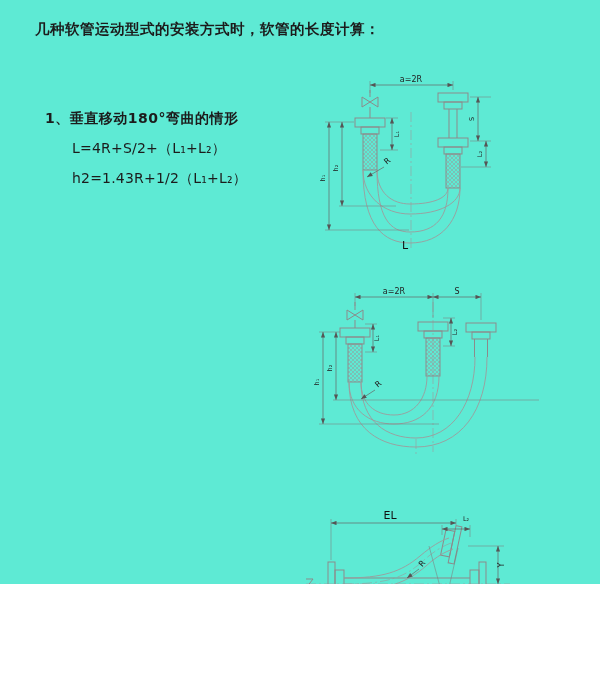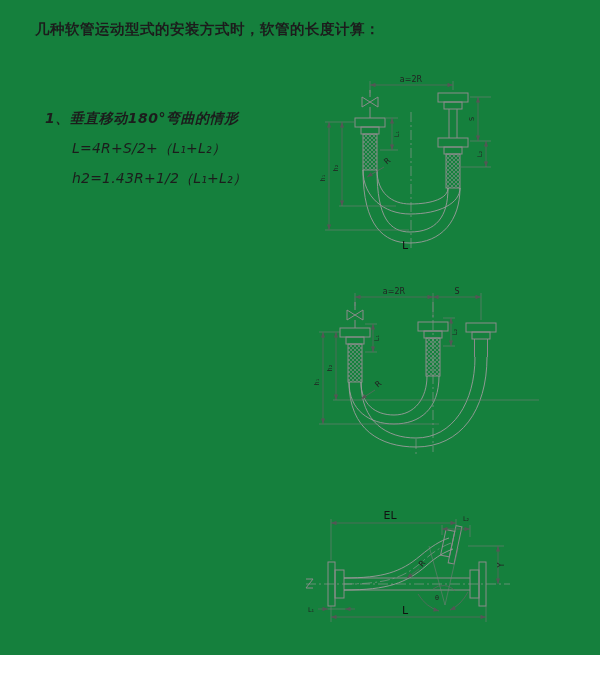--- a/index.html
+++ b/index.html
@@ -1,28 +1,28 @@
 <!DOCTYPE html>
 <html><head>
 <meta charset="utf-8">
 <style>
   html,body { margin:0; padding:0; background:#ffffff; }
   .page {
-    position:relative; width:600px; height:655px; background:#15803d;
+    position:relative; width:600px; height:584px; background:#5eead4;
     font-family:"DejaVu Sans","Liberation Sans",sans-serif; color:#1c1c1c; overflow:hidden;
   }
   .title {
     position:absolute; left:35px; top:20px;
     font-size:14.5px; font-weight:600; letter-spacing:0.5px;
   }
   .sec { position:absolute; left:45px; }
   .sec .row { height:30px; line-height:30px; white-space:nowrap; }
   .sec .h { font-size:14px; font-weight:600; letter-spacing:0.5px; }
   .sec .f { font-size:14px; margin-left:27px; letter-spacing:0.2px; }
-  #sec1 { top:103px;font-style:italic; } #sec2 { top:296px; } #sec3 { top:511px; }
+  #sec1 { top:103px; } #sec2 { top:296px; } #sec3 { top:511px; }
 
   svg.diag { position:absolute; }
   svg .draw  { fill:none; stroke:#8b8b8b; stroke-width:1; }
   svg .draw2 { fill:none; stroke:#9c9c9c; stroke-width:0.9; }
   svg .dim   { fill:none; stroke:#666666; stroke-width:0.7; }
   svg .ext   { fill:none; stroke:#7d7d7d; stroke-width:0.55; }
   svg .cl    { fill:none; stroke:#9a9a9a; stroke-width:0.6; stroke-dasharray:10 3 2 3; }
   svg .dlabel    { font:8px "DejaVu Sans",sans-serif; fill:#222; }
   svg .dlabel-sm { font:6.5px "DejaVu Sans",sans-serif; fill:#222; }
   svg .dlabel-lg { font:11px "DejaVu Sans",sans-serif; fill:#111; }

